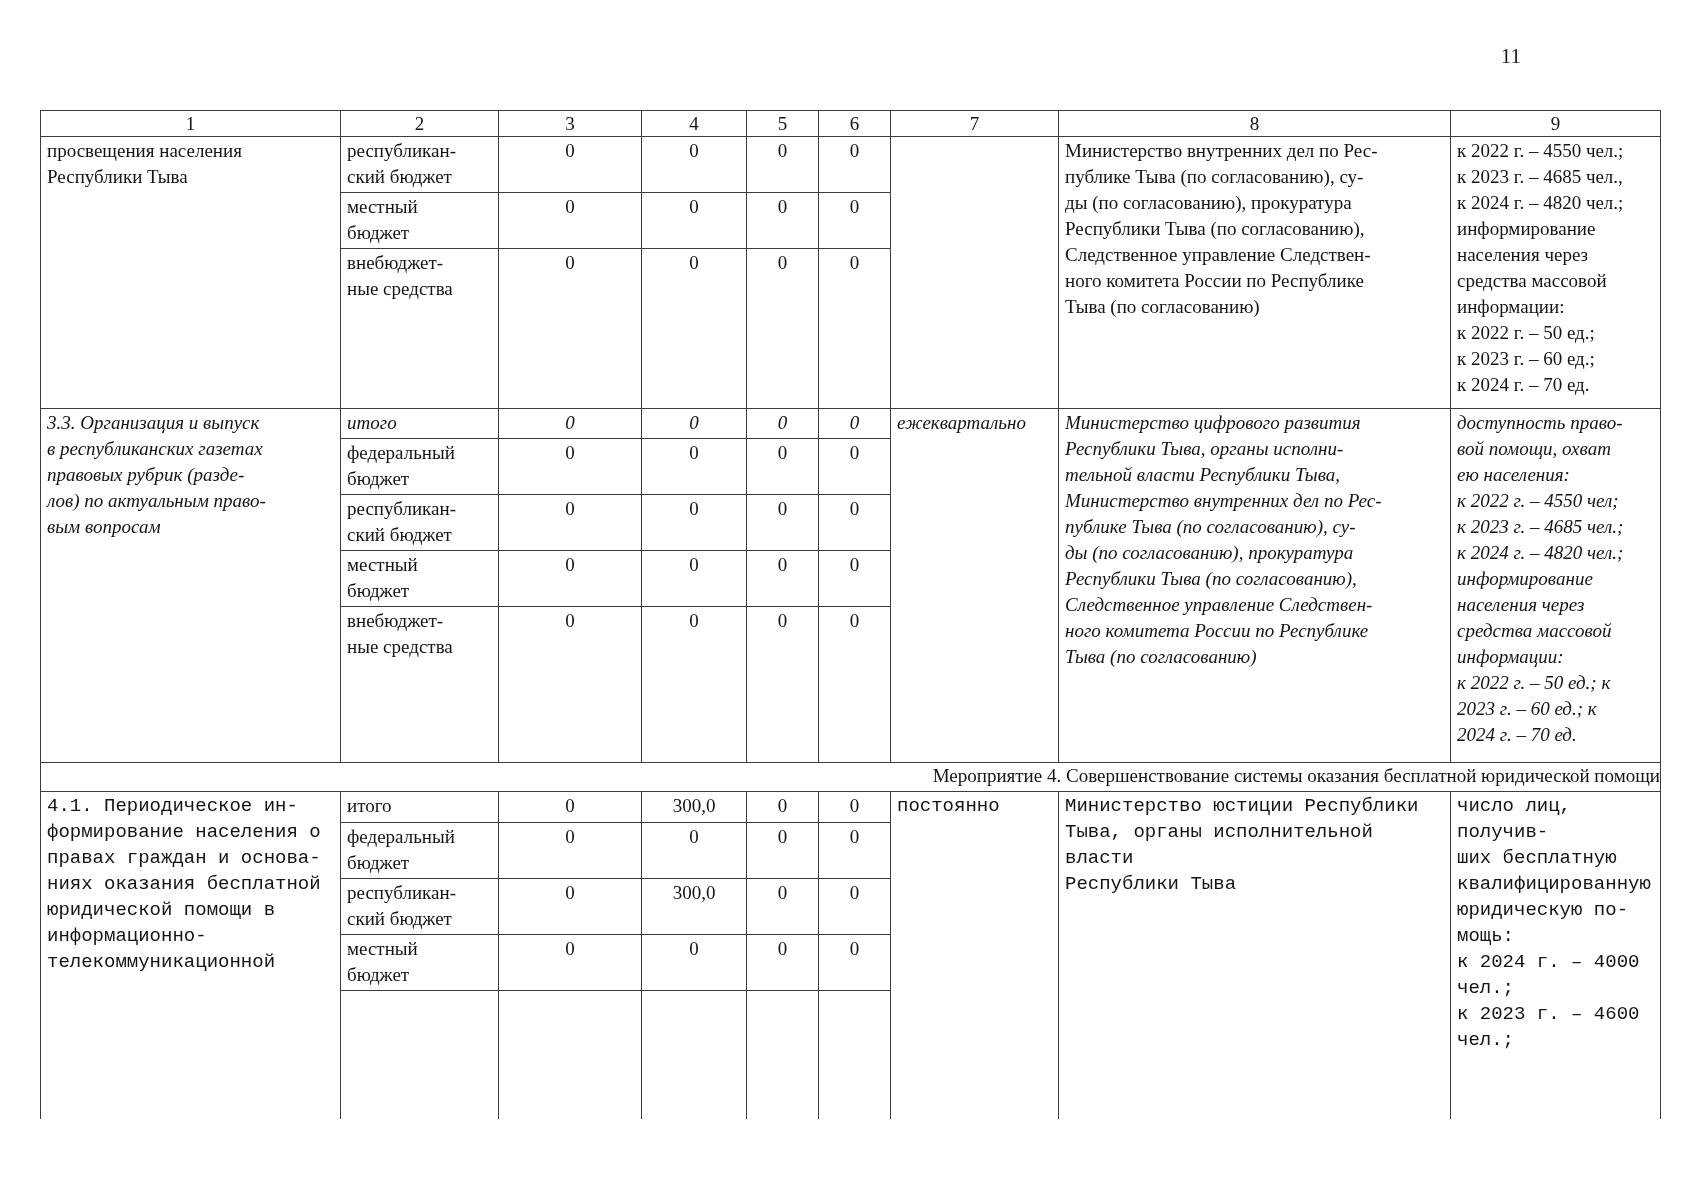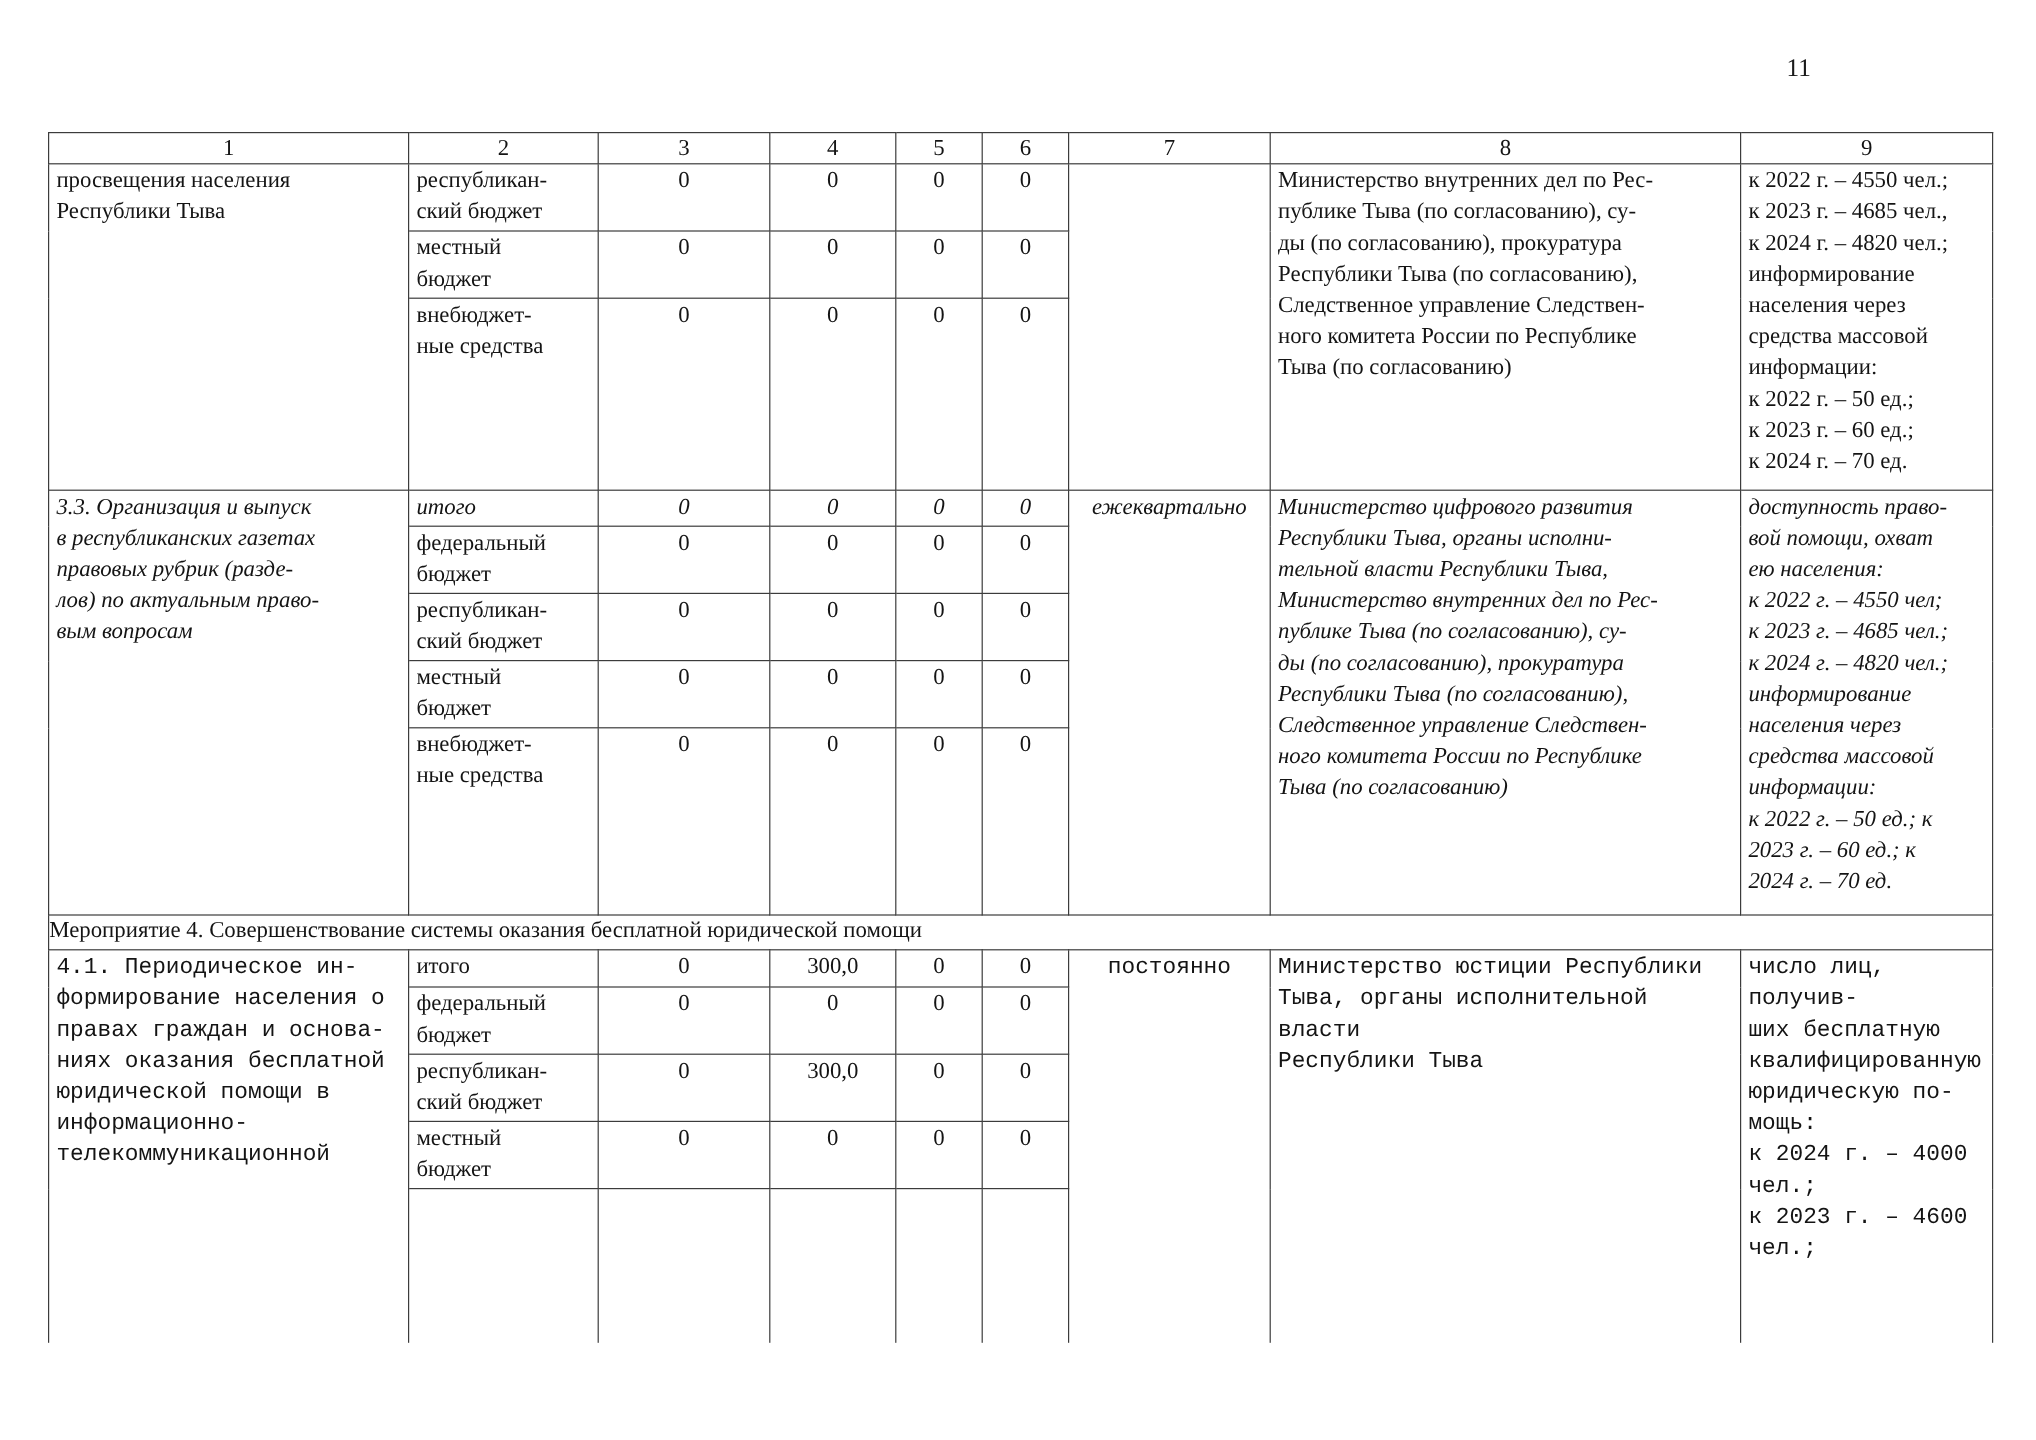--- a/index.html
+++ b/index.html
@@ -4,21 +4,21 @@
 <style>
   html,body{margin:0;padding:0;}
   body{
     width:1697px;height:1200px;overflow:hidden;position:relative;
     background:#ffffff;
     font-family:"Liberation Serif","DejaVu Serif",serif;
     color:#141414;
     -webkit-font-smoothing:antialiased;
   }
   .page-number{
-    position:absolute;top:44px;right:188px;
+    position:absolute;top:44px;right:176px;
     font-size:21px;color:#1a1a1a;
   }
   .doc-table{
     position:absolute;top:110px;left:40px;
     border-collapse:collapse;table-layout:fixed;
     width:1620px;
     font-size:19px;line-height:26px;
   }
   .doc-table td{
     border:1px solid #3c3c3c;
@@ -28,23 +28,23 @@
   }
   .hdr td{
     text-align:center;
     padding:0;
     height:25px;
     line-height:25px;
     font-size:19px;
   }
   .num{text-align:center;padding:1px 2px 2px 2px;}
   .pre{white-space:pre-line;}
-  .center{text-align:center;}
+  .center{}
   .section-row td{
-    text-align:left;
+    text-align:right;
     height:26px;
     padding:0 0 2px 0;
     line-height:26px;
   }
   .cut{border-bottom:none !important;font-family:Liberation Mono, monospace;}
   .h30{height:30px;font-style:italic;} .h31{height:31px;} .h52{height:52px;font-family:Liberation Serif, serif;}
   .h156{height:156px;} .h160{height:160px;} .h128{height:128px;}
 </style>
 </head>
 <body>

